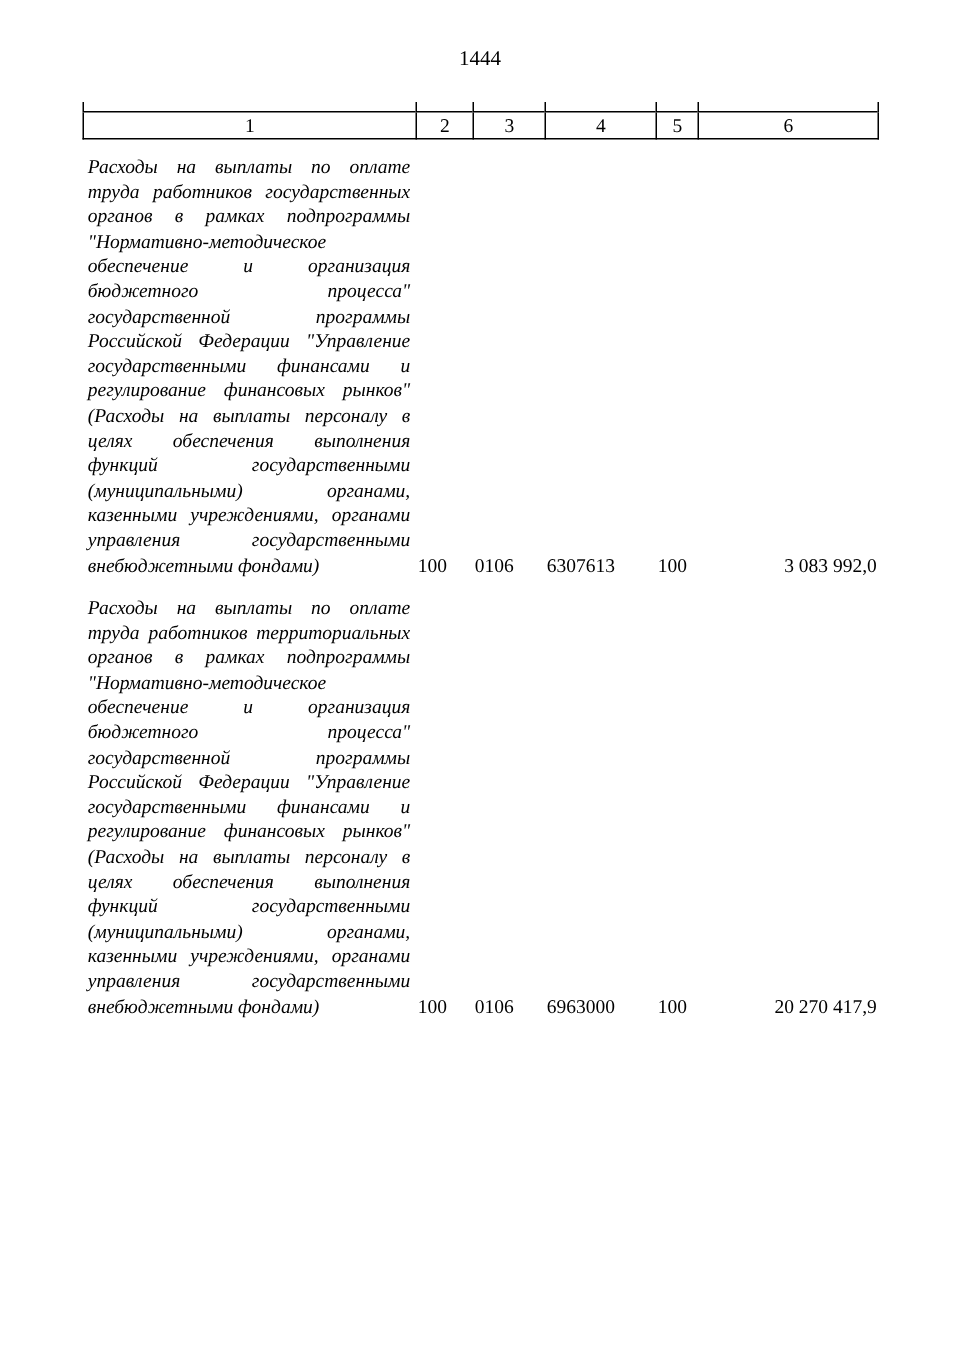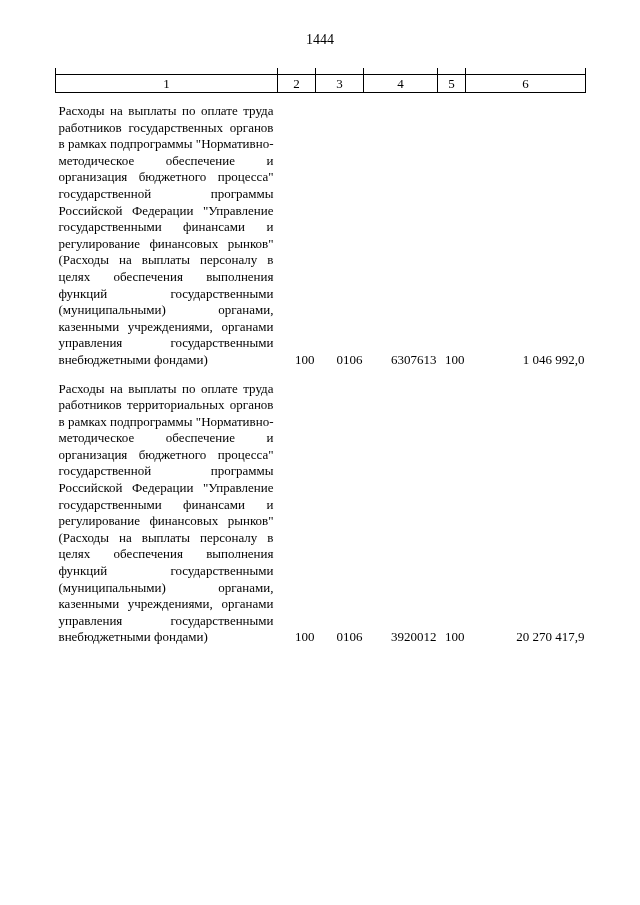--- a/index.html
+++ b/index.html
@@ -61,23 +61,24 @@
     vertical-align: bottom;
     padding-top: 10px;
     padding-bottom: 2px;
   }
   tr.body-row td.name-cell {
     text-align: justify;
     line-height: 16.6px;
     padding-left: 3px;
     padding-right: 4px;
     hyphens: none;
+    font-style: italic;
   }
   tr.body-row td.num-center {
-    text-align: right;
+    text-align: left;
     line-height: 16.6px;
   }
   tr.body-row td.num-right {
     text-align: right;
     line-height: 16.6px;
     padding-right: 1px;
     white-space: nowrap;
   }
 </style>
 </head>
@@ -115,27 +116,27 @@
       <td>5</td>
       <td>6</td>
     </tr>
 
     <tr class="body-row">
       <td class="name-cell">Расходы на выплаты по оплате труда работников государственных органов в рамках подпрограммы "Нормативно-методическое обеспечение и организация бюджетного процесса" государственной программы Российской Федерации "Управление государственными финансами и регулирование финансовых рынков" (Расходы на выплаты персоналу в целях обеспечения выполнения функций государственными (муниципальными) органами, казенными учреждениями, органами управления государственными внебюджетными фондами)</td>
       <td class="num-center">100</td>
       <td class="num-center">0106</td>
       <td class="num-center">6307613</td>
       <td class="num-center">100</td>
-      <td class="num-right">1 046 992,0</td>
+      <td class="num-right">3 083 992,0</td>
     </tr>
 
     <tr class="body-row">
       <td class="name-cell">Расходы на выплаты по оплате труда работников территориальных органов в рамках подпрограммы "Нормативно-методическое обеспечение и организация бюджетного процесса" государственной программы Российской Федерации "Управление государственными финансами и регулирование финансовых рынков" (Расходы на выплаты персоналу в целях обеспечения выполнения функций государственными (муниципальными) органами, казенными учреждениями, органами управления государственными внебюджетными фондами)</td>
       <td class="num-center">100</td>
       <td class="num-center">0106</td>
-      <td class="num-center">3920012</td>
+      <td class="num-center">6963000</td>
       <td class="num-center">100</td>
       <td class="num-right">20 270 417,9</td>
     </tr>
   </tbody>
     </table>
 
 </div>
 
 </body></html>

